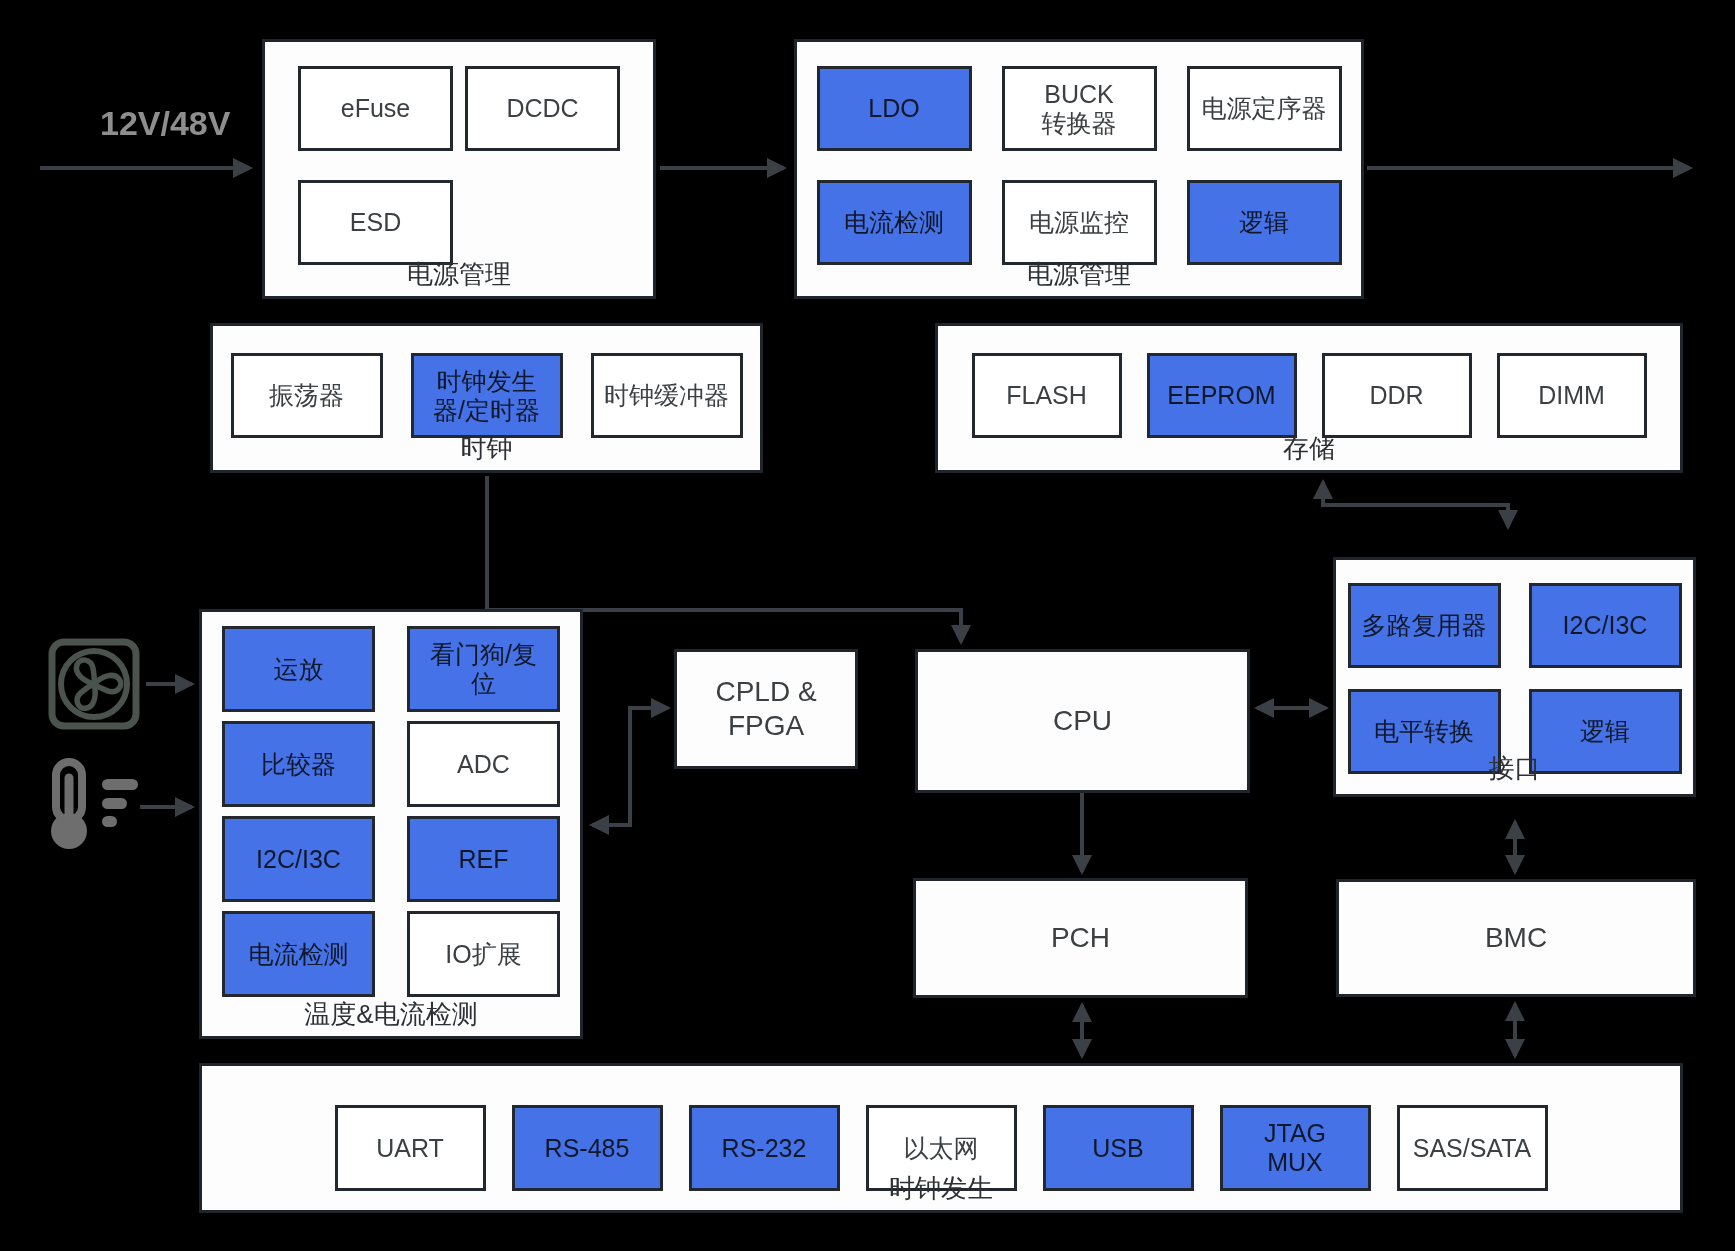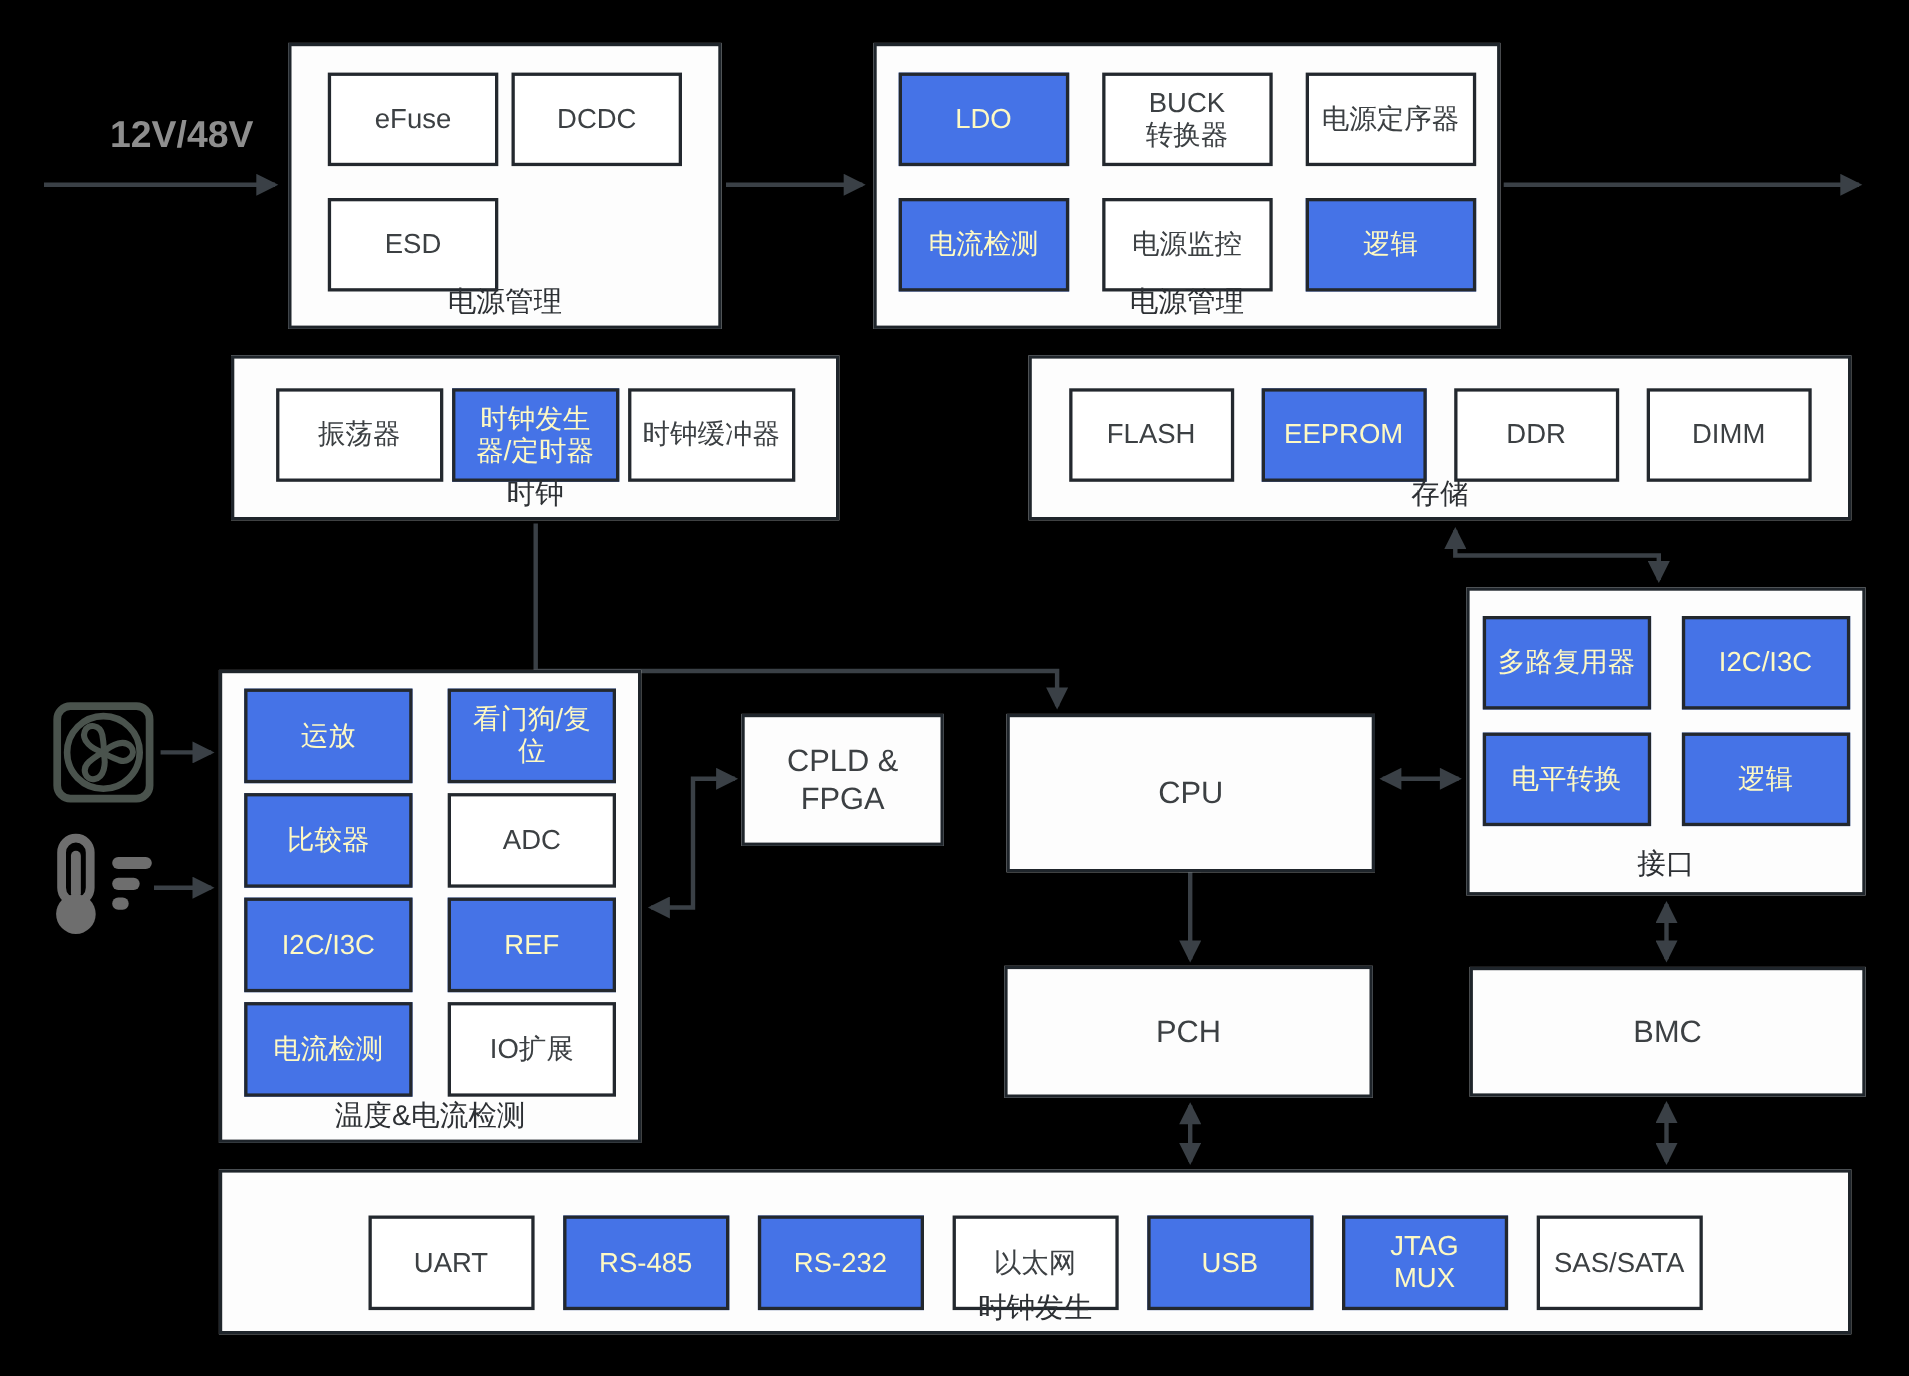--- a/index.html
+++ b/index.html
@@ -3,36 +3,36 @@
 <meta charset="utf-8">
 <style>
   html,body{margin:0;padding:0;background:#000;}
   #canvas{position:relative;width:1735px;height:1251px;background:#000;overflow:hidden;
           font-family:"Liberation Sans","DejaVu Sans",sans-serif;}
   .group{position:absolute;background:#fdfdfd;border:3px solid #1f252b;box-sizing:border-box;}
   .blocks{display:grid;justify-content:center;}
   .block{height:85px;border:3px solid #23282e;box-sizing:border-box;background:#fff;
          display:flex;align-items:center;justify-content:center;text-align:center;
          font-size:25px;color:#3c4043;white-space:pre-line;line-height:1.15;}
-  .block.blue{background:#4573e7;color:#fef9c3;border-color:#23282e;}
+  .block.blue{background:#4573e7;color:#0f172a;border-color:#23282e;}
   .group-title{position:absolute;left:0;right:0;bottom:4px;text-align:center;
                font-size:26px;color:#2d3034;}
   .node{position:absolute;background:#fdfdfd;border:3px solid #1f252b;box-sizing:border-box;
         display:flex;align-items:center;justify-content:center;text-align:center;
         font-size:28px;color:#3c4043;white-space:pre-line;line-height:1.2;}
   
   .g-power-left{left:262px;top:39px;width:394px;height:260px;}
   .g-power-left .blocks{grid-template-columns:repeat(2,155px);gap:29px 12px;padding-top:24px;}
   .g-power-right{left:794px;top:39px;width:570px;height:260px;}
   .g-power-right .blocks{grid-template-columns:repeat(3,155px);gap:29px 30px;padding-top:24px;}
   .g-clock{left:210px;top:323px;width:553px;height:150px;}
-  .g-clock .blocks{grid-template-columns:repeat(3,152px);gap:8px;padding-top:27px;border-radius:22px;}
+  .g-clock .blocks{grid-template-columns:repeat(3,152px);gap:28px;padding-top:27px;border-radius:22px;}
   .g-storage{left:935px;top:323px;width:748px;height:150px;}
   .g-storage .blocks{grid-template-columns:repeat(4,150px);gap:25px;padding-top:27px;}
-  .g-interface{left:1333px;top:534px;width:363px;height:280px;}
+  .g-interface{left:1333px;top:557px;width:363px;height:240px;}
   .g-interface .blocks{grid-template-columns:repeat(2,153px);gap:21px 28px;padding-top:23px;}
   .g-interface .group-title{bottom:8px;}
   .g-temp{left:199px;top:609px;width:384px;height:430px;}
   .g-temp .blocks{grid-template-columns:repeat(2,153px);gap:9px 32px;padding-top:14px;}
   .g-temp .block{height:86px;}
   .g-comm{left:199px;top:1063px;width:1484px;height:150px;}
   .g-comm .blocks{grid-template-columns:repeat(7,151px);gap:26px;padding-top:39px;}
   .g-comm .block{height:86px;}
   
   .n-cpld{left:674px;top:649px;width:184px;height:120px;}

